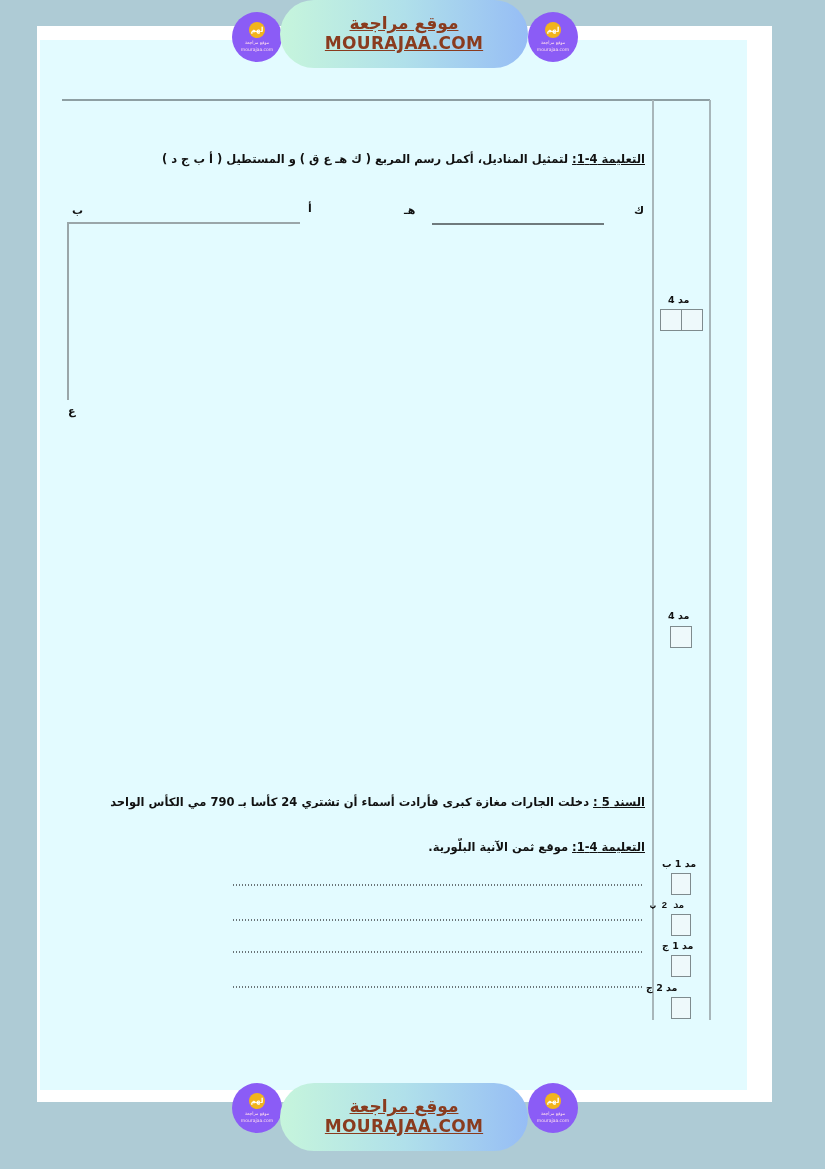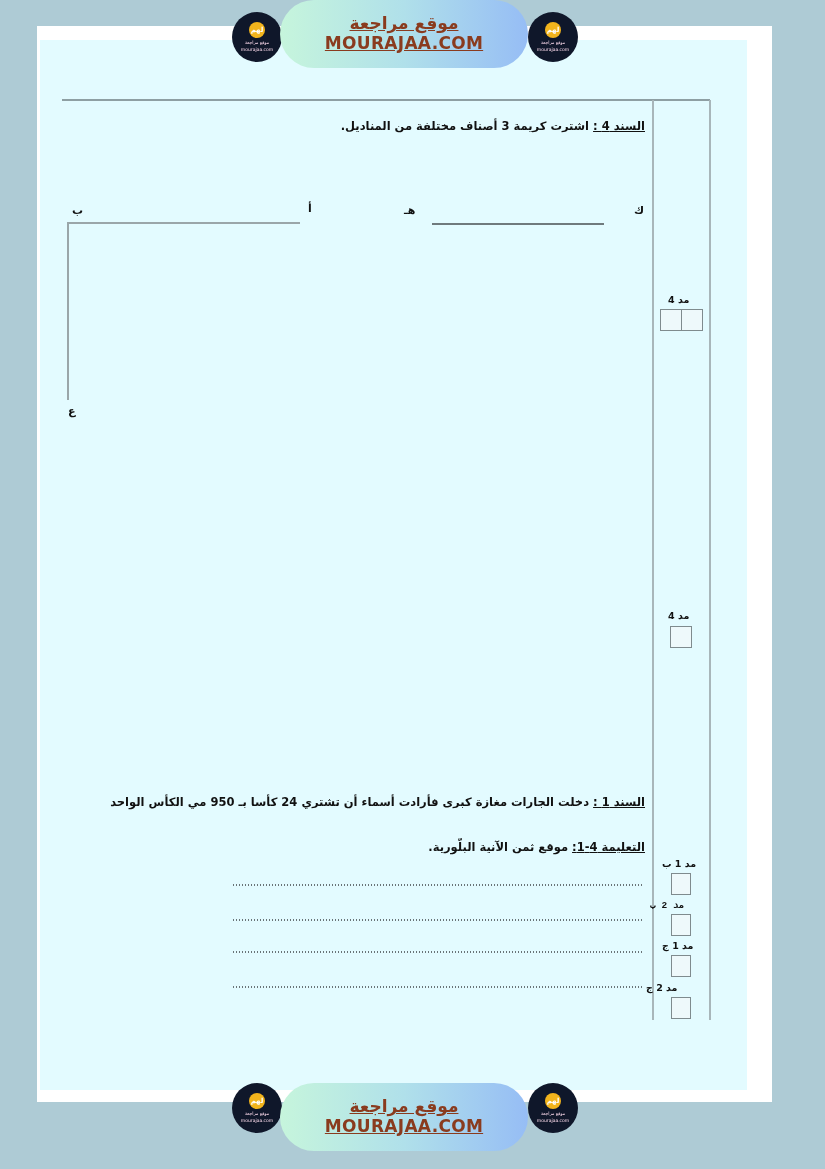--- a/index.html
+++ b/index.html
@@ -25,21 +25,21 @@
     z-index:5;
   }
   .banner .ar, .banner .en {
     color:#8a3b1e; font-weight:bold; text-decoration:underline;
     font-family:"DejaVu Sans", sans-serif; line-height:1.15;
   }
   .banner .ar { font-size:17px; direction:rtl; }
   .banner .en { font-size:17px; letter-spacing:0.3px; }
   .logo {
     position:absolute; width:50px; height:50px; border-radius:50%;
-    background:#0f172a; z-index:5;
+    background:#8b5cf6; z-index:5;
     display:flex; flex-direction:column; align-items:center; justify-content:center;
   }
   .logo .badge {
     width:16px; height:16px; border-radius:50%; background:#f2b41c;
     color:#fff; font-size:7px; display:flex; align-items:center; justify-content:center;
     font-weight:bold;
   }
   .logo .tiny { color:#fde; font-size:4.5px; line-height:5px; margin-top:2px; text-align:center; }
 
   
@@ -82,22 +82,22 @@
   <div class="badge">لهم</div>
   <div class="tiny">موقع مراجعة</div>
   <div class="tiny">mourajaa.com</div>
 </div>
 
 <div class="doc">
   <div class="rule-top"></div>
   <div class="col-line" style="left:652px;top:100px;height:920px;"></div>
   <div class="col-line" style="left:709px;top:100px;height:920px;"></div>
 
-  <div class="txt" style="right:180px;top:119px;">
-    <span class="u">السند 4 :</span><span> اشترت كريمة 3 أصناف مختلفة من المناديل.</span>
+  <div class="txt" style="right:180px;top:152px;">
+    <span class="u">التعليمة 4-1:</span><span> لتمثيل المناديل، أكمل رسم المربع ( ك هـ ع ق ) و المستطيل ( أ ب ج د )</span>
   </div>
 
   <div class="lbl" style="left:634px;top:204px;">ك</div>
   <div class="lbl" style="left:404px;top:204px;">هـ</div>
   <div class="lbl" style="left:308px;top:202px;">أ</div>
   <div class="lbl" style="left:72px;top:204px;">ب</div>
   <div class="lbl" style="left:68px;top:405px;">ع</div>
 
   <div class="hline" style="left:432px;top:223px;width:172px;background:#6f7a7d;"></div>
   <div class="hline" style="left:68px;top:222px;width:232px;background:#9aa6a9;"></div>
@@ -105,21 +105,21 @@
 
   <div class="mark-label" style="left:668px;top:294px;">مد 4</div>
   <div class="mark-box" style="left:660px;top:309px;width:22px;height:22px;"></div>
   <div class="mark-box" style="left:681px;top:309px;width:22px;height:22px;"></div>
 
 
   <div class="mark-label" style="left:668px;top:610px;">مد 4</div>
   <div class="mark-box" style="left:670px;top:626px;width:22px;height:22px;"></div>
 
   <div class="txt" style="right:180px;top:795px;">
-    <span class="u">السند 1 :</span><span> دخلت الجارات مغازة كبرى فأرادت أسماء أن تشتري 24 كأسا بـ 950 مي الكأس الواحد</span>
+    <span class="u">السند 5 :</span><span> دخلت الجارات مغازة كبرى فأرادت أسماء أن تشتري 24 كأسا بـ 790 مي الكأس الواحد</span>
   </div>
   <div class="txt" style="right:180px;top:840px;">
     <span class="u">التعليمة 4-1:</span><span> موقع ثمن الآنية البلّورية.</span>
   </div>
 
   <div class="dots" style="top:884px;"></div>
   <div class="dots" style="top:919px;"></div>
   <div class="dots" style="top:951px;"></div>
   <div class="dots" style="top:986px;"></div>
 

